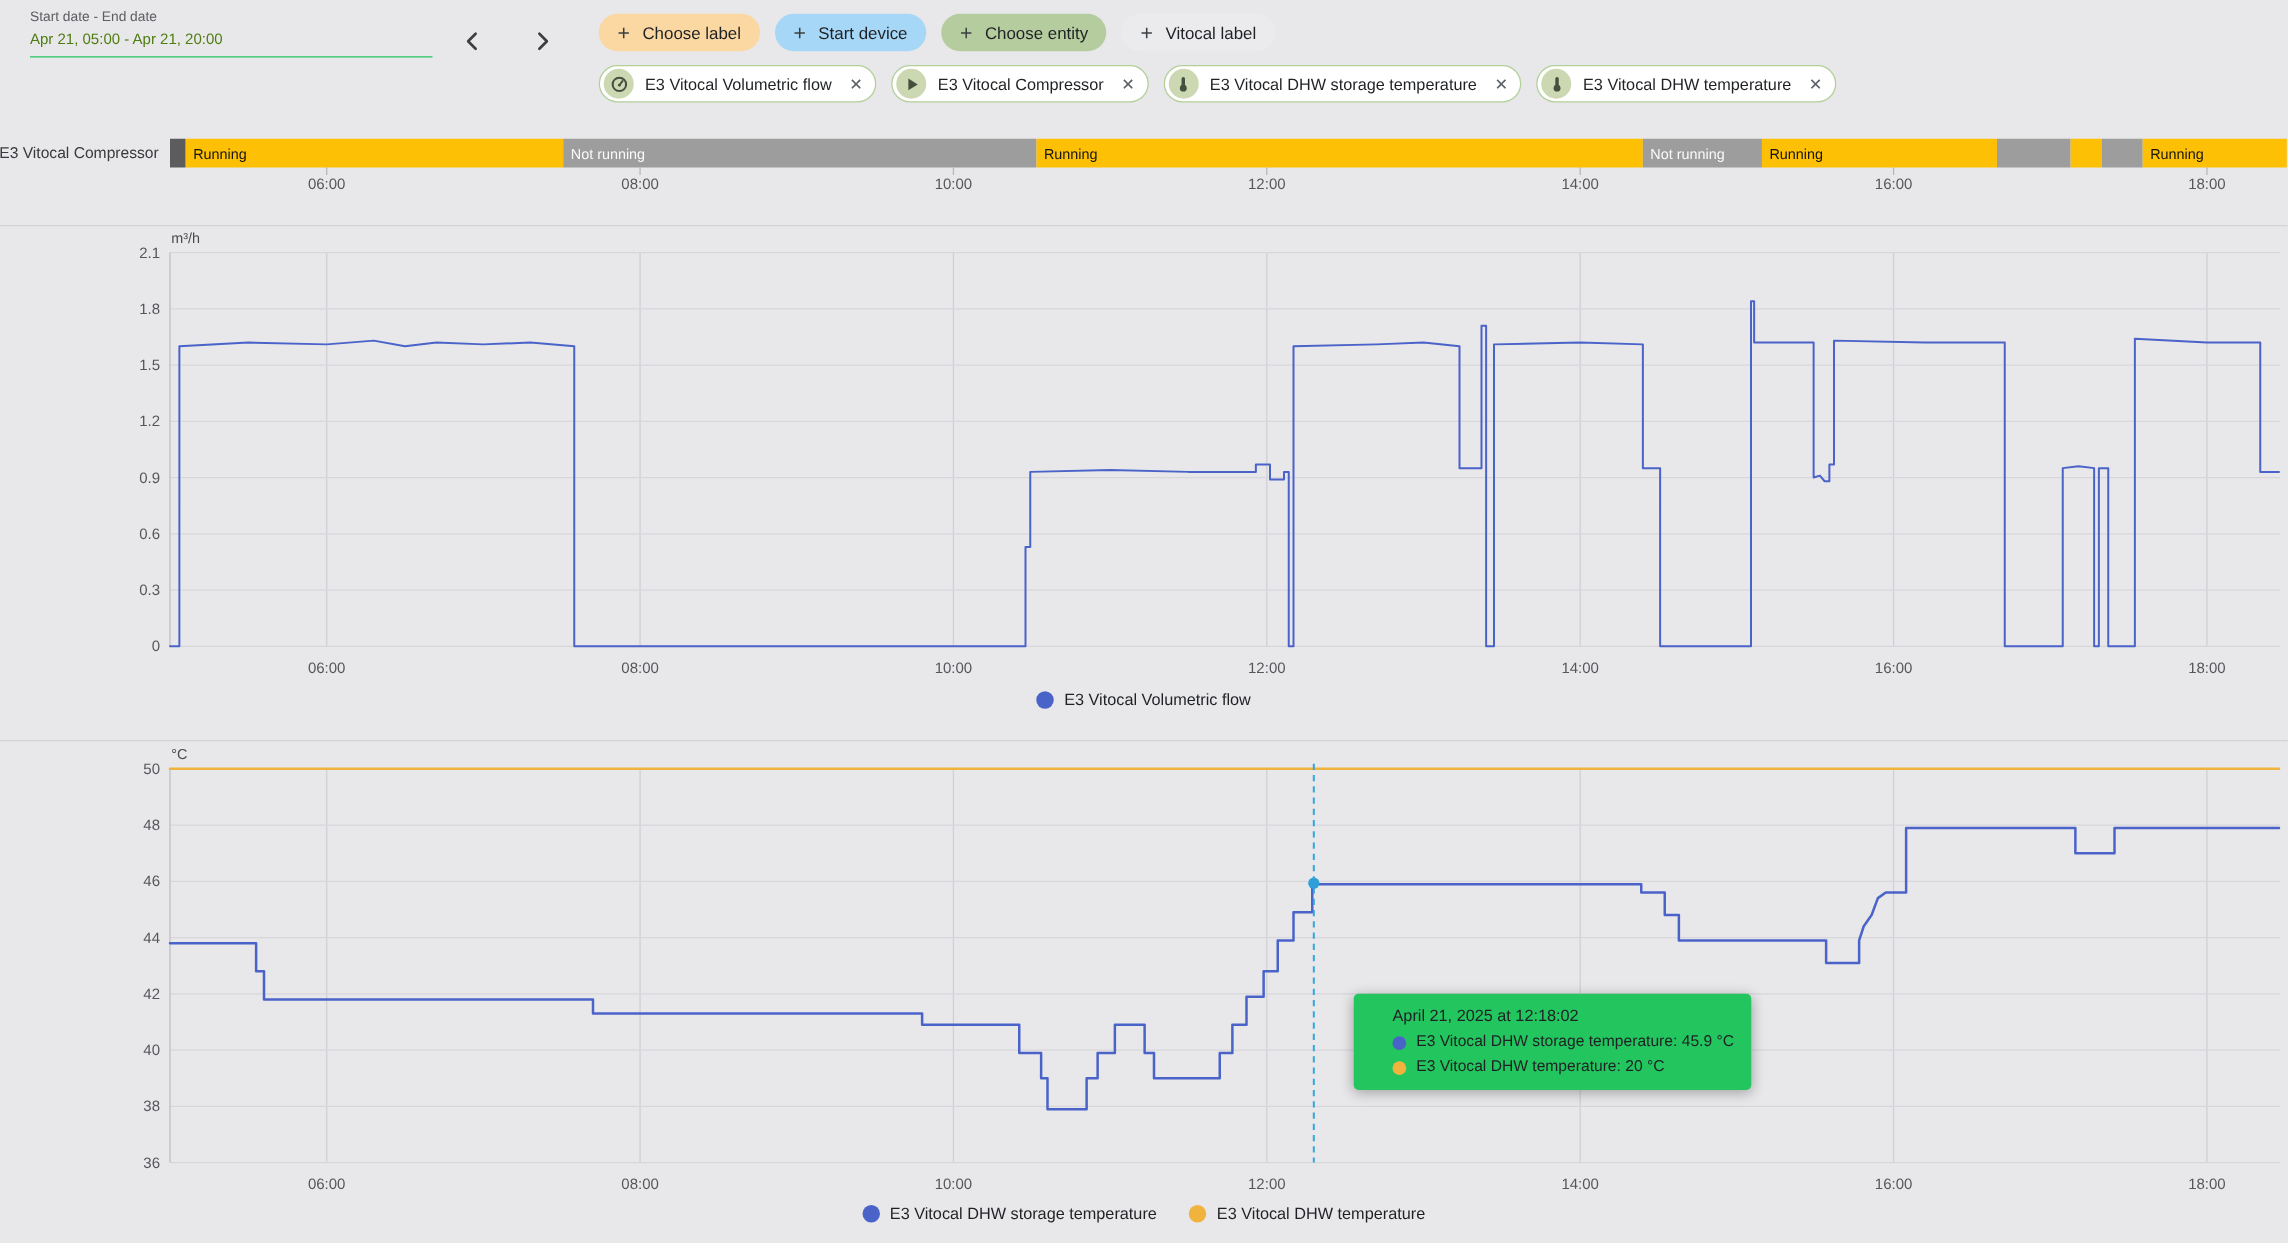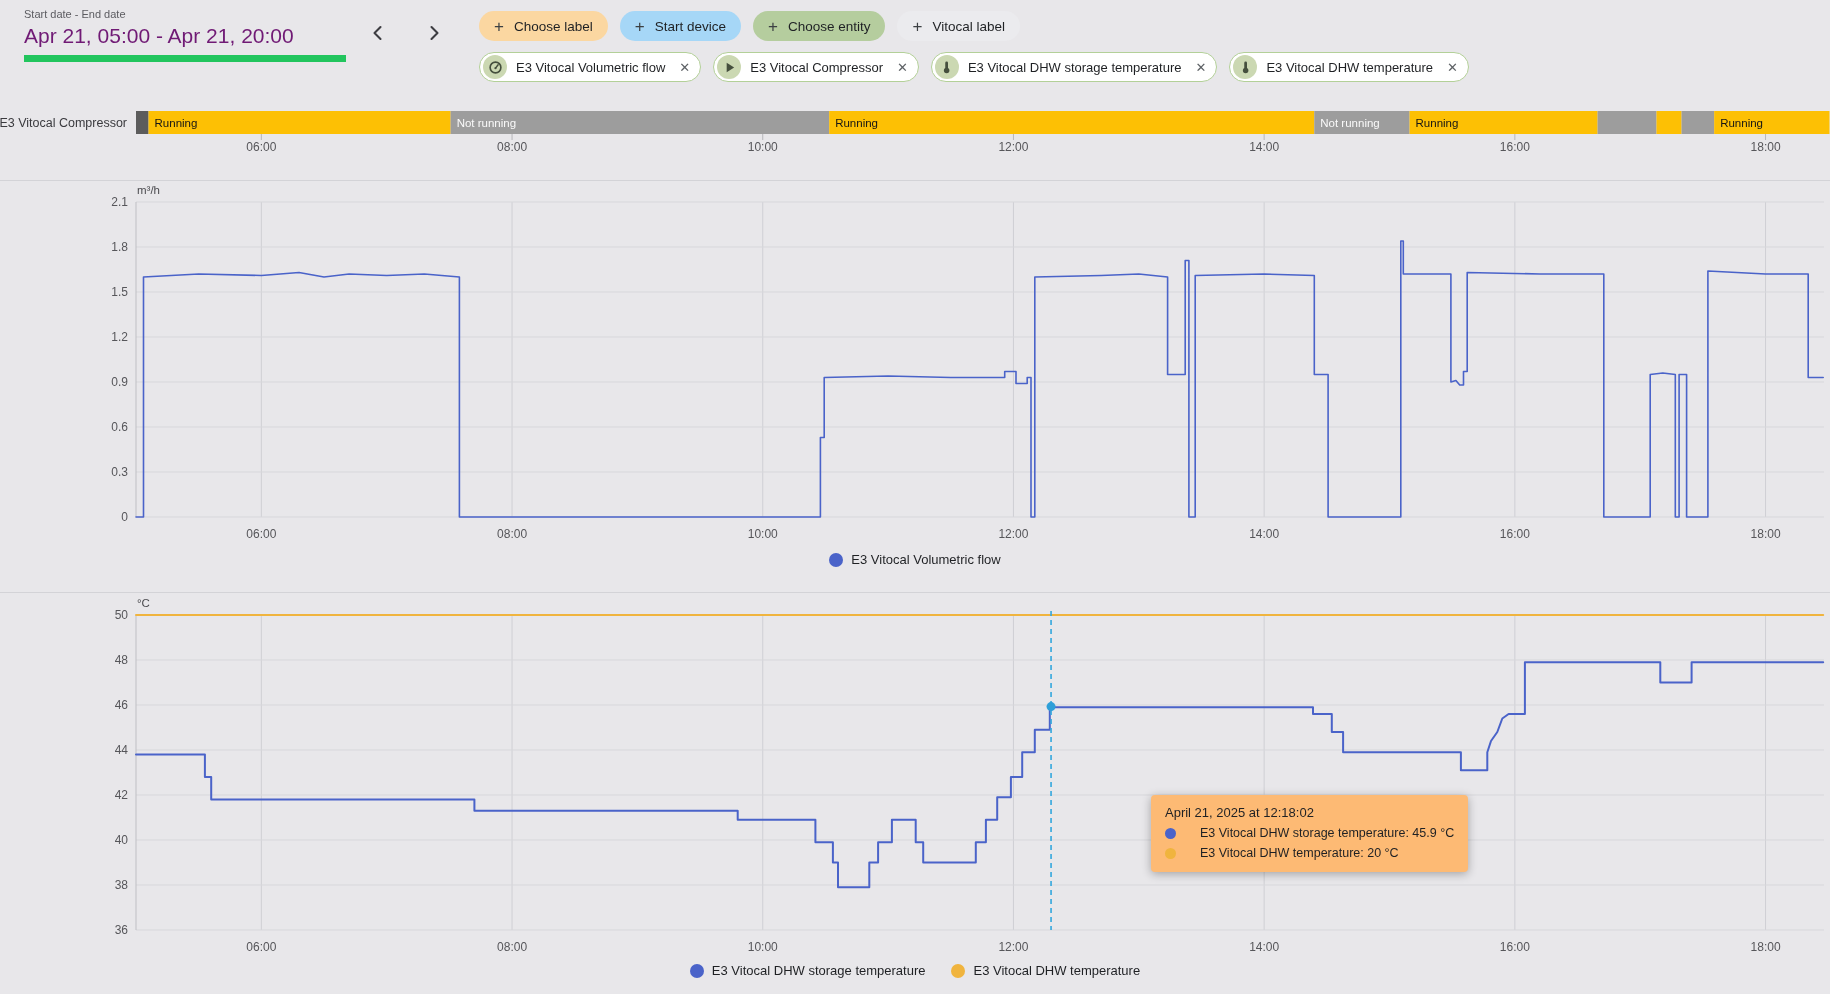--- a/index.html
+++ b/index.html
@@ -1,42 +1,42 @@
 <!DOCTYPE html>
 <html><head>
 <meta charset="utf-8">
 <style>
   html,body{margin:0;padding:0}
   body{
     width:1830px;height:994px;position:relative;overflow:hidden;
     background:#e8e7ea;font-family:"Liberation Sans",sans-serif;
     -webkit-font-smoothing:antialiased;
   }
-  .datefield{position:absolute;left:24px;top:8px;width:322px;border-bottom:7px solid #22c55e;padding-bottom:7px;cursor:pointer}
+  .datefield{position:absolute;left:24px;top:8px;width:322px;border-bottom:1px solid #22c55e;padding-bottom:7px;cursor:pointer}
   .date-label{font-size:11px;color:#5c5c61}
-  .date-value{font-size:21px;color:#701a75;margin-top:4px}
+  .date-value{font-size:12px;color:#4d7c0f;margin-top:4px}
   .nav-btn{position:absolute;top:17px;width:32px;height:32px;background:none;border:none;padding:4px;cursor:pointer}
   .nav-btn.prev{left:362px}
   .nav-btn.next{left:418px}
   .chips-row{position:absolute;left:479px;display:flex;gap:12px;align-items:center}
   #filter-chips{top:11px}
   #entity-chips{top:52px}
   .chip{height:30px;border-radius:15px;display:flex;align-items:center;padding:0 15px;gap:10px;font-size:13.5px;color:#1f2124;cursor:pointer;white-space:nowrap}
   .chip .plus{font-size:17px;color:#3c4043;line-height:1}
   .echip{height:30px;box-sizing:border-box;border-radius:15px;background:#ffffff;border:1px solid #b3d098;display:flex;align-items:center;padding:0 10px 0 3px;gap:9px;font-size:13px;color:#1f2124;white-space:nowrap}
   .eicon{width:24px;height:24px;border-radius:50%;background:#cbd8b2;display:flex;align-items:center;justify-content:center;flex:0 0 auto}
   .echip .x{font-size:13px;color:#5d6165;margin-left:5px;cursor:pointer}
   svg.layer{position:absolute;left:0;display:block}
   .divider{position:absolute;left:0;width:1830px;height:1px;background:#d3d3d7}
   .legend{position:absolute;left:0;width:1830px;display:flex;justify-content:center;align-items:center;gap:26px;font-size:13px;color:#1f2124}
   .legend-item{display:flex;align-items:center;gap:8px;cursor:pointer}
   .ldot{width:14px;height:14px;border-radius:50%}
-  .tooltip{position:absolute;left:1151px;top:795px;background:#fdba74;border-radius:4px;box-shadow:0 2px 10px rgba(0,0,0,.3);padding:10px 14px 12px 14px;white-space:nowrap;z-index:6}
+  .tooltip{position:absolute;left:1083px;top:795px;background:#22c55e;border-radius:4px;box-shadow:0 2px 10px rgba(0,0,0,.3);padding:10px 14px 12px 31px;white-space:nowrap;z-index:6}
   .tt-title{font-size:13px;color:#1f2124}
-  .tt-row{display:flex;align-items:center;gap:24px;font-size:12.5px;color:#1f2124;margin-top:6px}
+  .tt-row{display:flex;align-items:flex-end;gap:8px;font-size:12.5px;color:#1f2124;margin-top:6px}
   .tt-dot{width:11px;height:11px;border-radius:50%;flex:0 0 auto}
 </style>
 </head>
 <body>
 
 <div class="datefield">
   <div class="date-label">Start date - End date</div>
   <div class="date-value">Apr 21, 05:00 - Apr 21, 20:00</div>
 </div>
 

